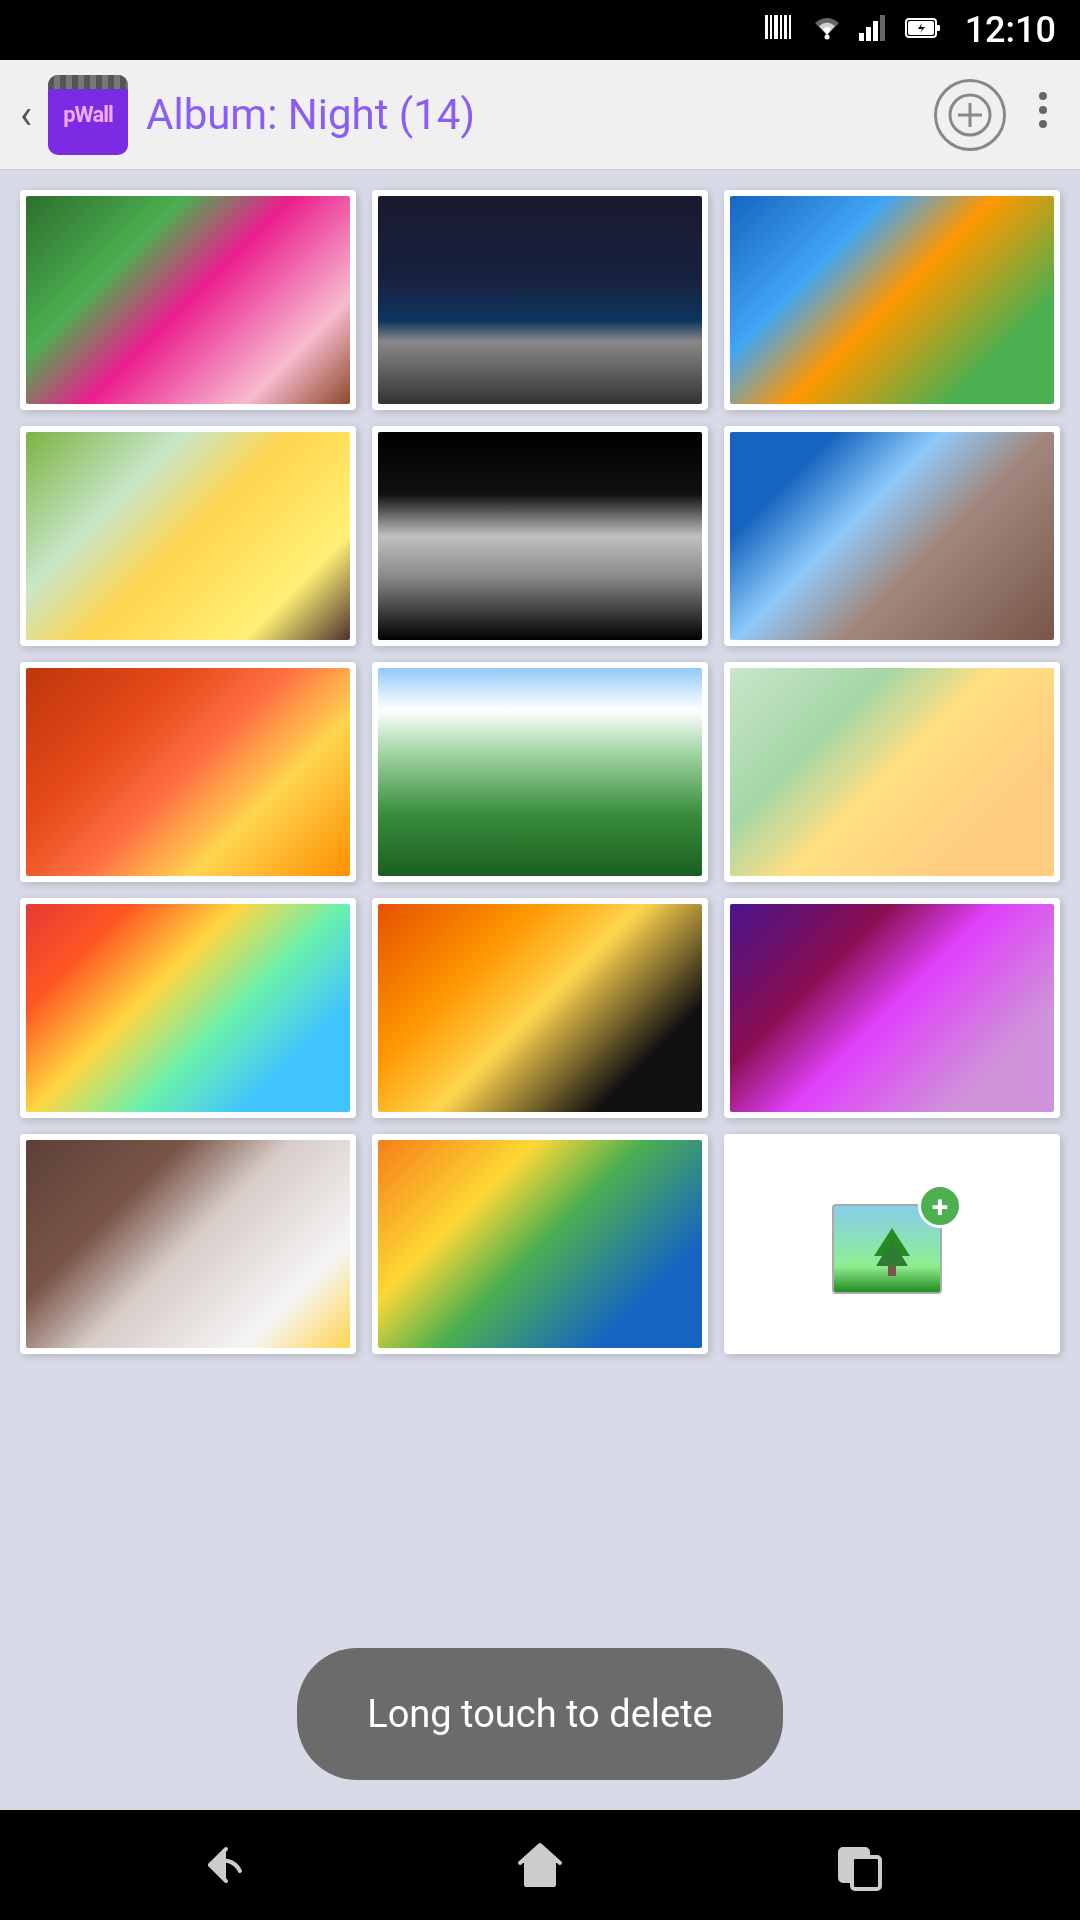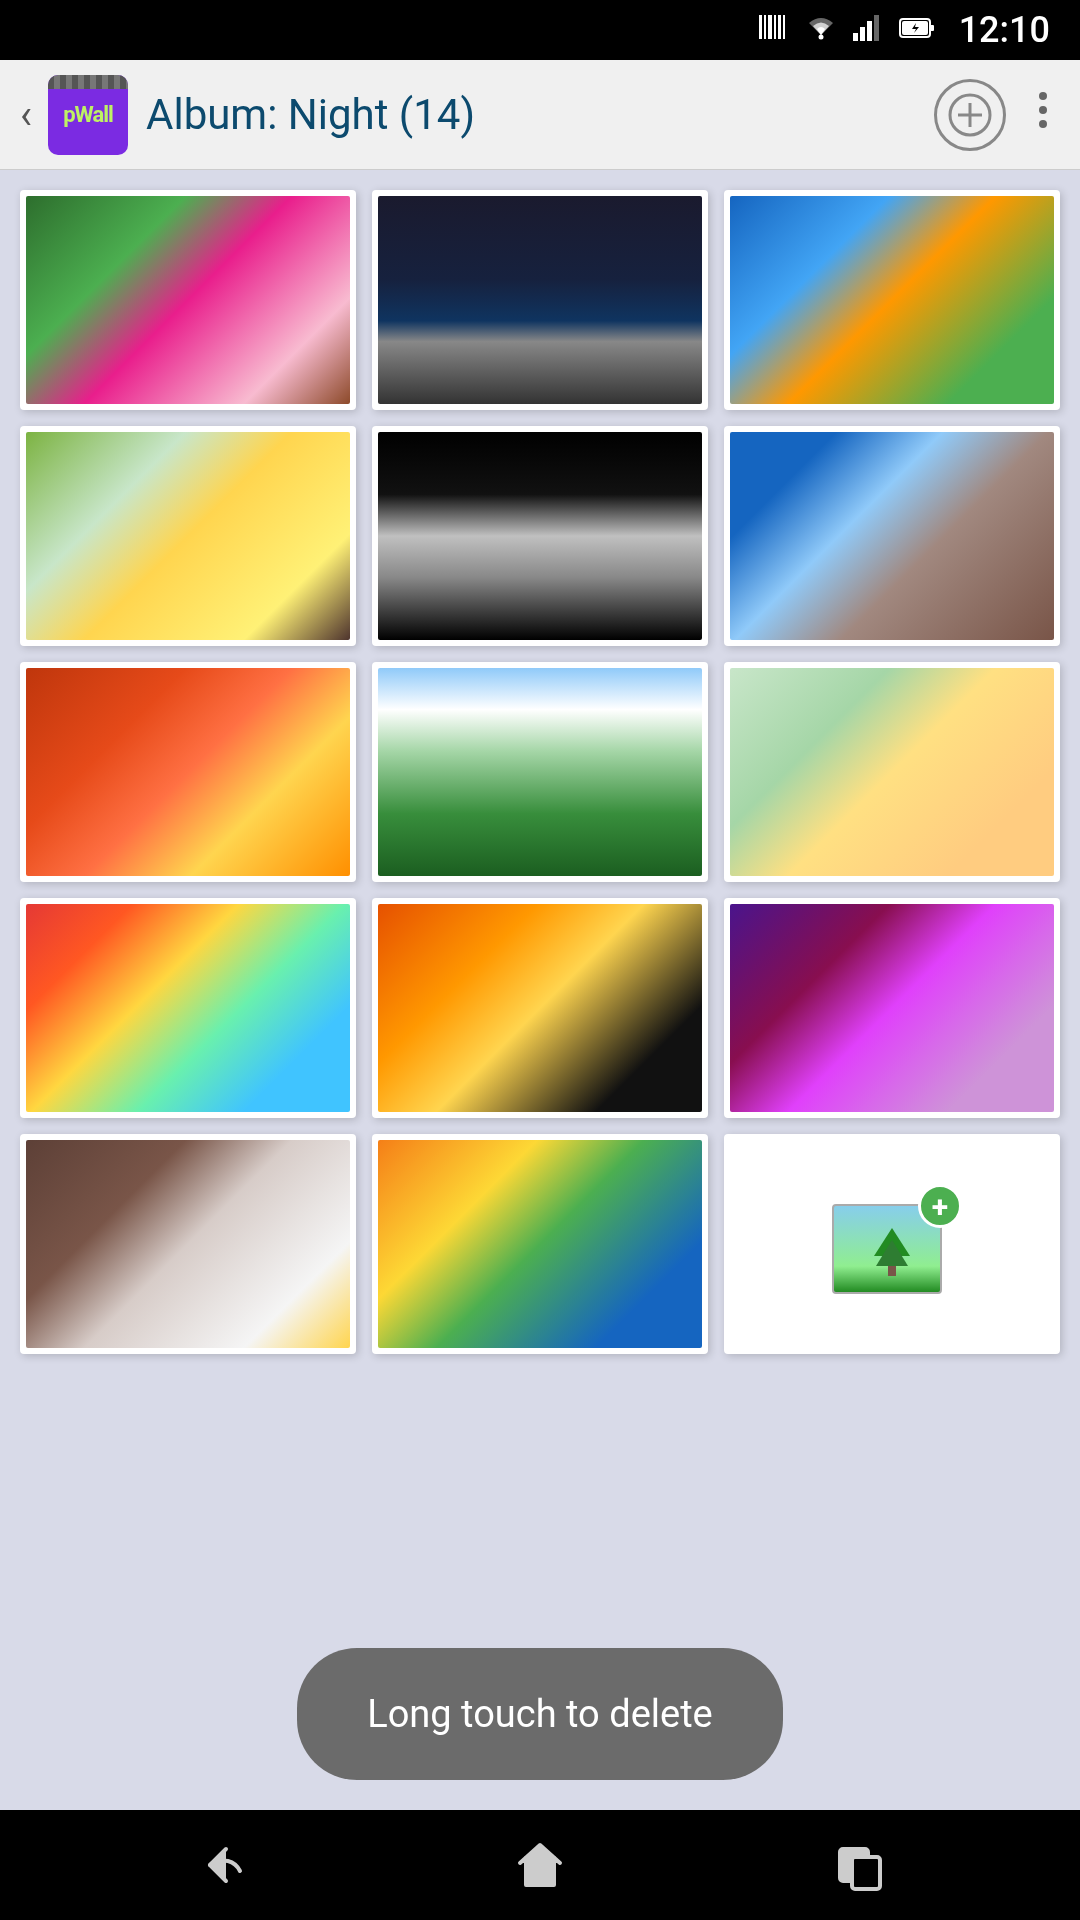--- a/index.html
+++ b/index.html
@@ -13,21 +13,21 @@
       flex-direction: column;
     }
 
     
     .status-bar {
       background: #000;
       height: 60px;
       display: flex;
       align-items: center;
       justify-content: flex-end;
-      padding: 0 30px;
+      padding: 0 24px;
       gap: 18px;
     }
     .status-icons {
       display: flex;
       align-items: center;
       gap: 14px;
     }
     .status-time {
       color: #fff;
       font-size: 36px;
@@ -60,36 +60,36 @@
       background: #7b2be2;
       border-radius: 10px;
       display: flex;
       align-items: center;
       justify-content: center;
       margin-right: 18px;
       position: relative;
       overflow: hidden;
     }
     .app-logo-inner {
-      color: #bef264;
+      color: #f0abfc;
       font-size: 22px;
       font-weight: bold;
       letter-spacing: -1px;
     }
     .logo-strip {
       position: absolute;
       top: 0;
       left: 0;
       right: 0;
       height: 14px;
       background: repeating-linear-gradient(90deg, #555 0px, #555 6px, #777 6px, #777 12px);
     }
     .album-title {
       font-size: 42px;
-      color: #0c4a6e;
+      color: #8b5cf6;
       font-weight: 400;
       flex: 1;
     }
     .add-btn {
       width: 72px;
       height: 72px;
       border: 3px solid #888;
       border-radius: 50%;
       display: flex;
       align-items: center;

